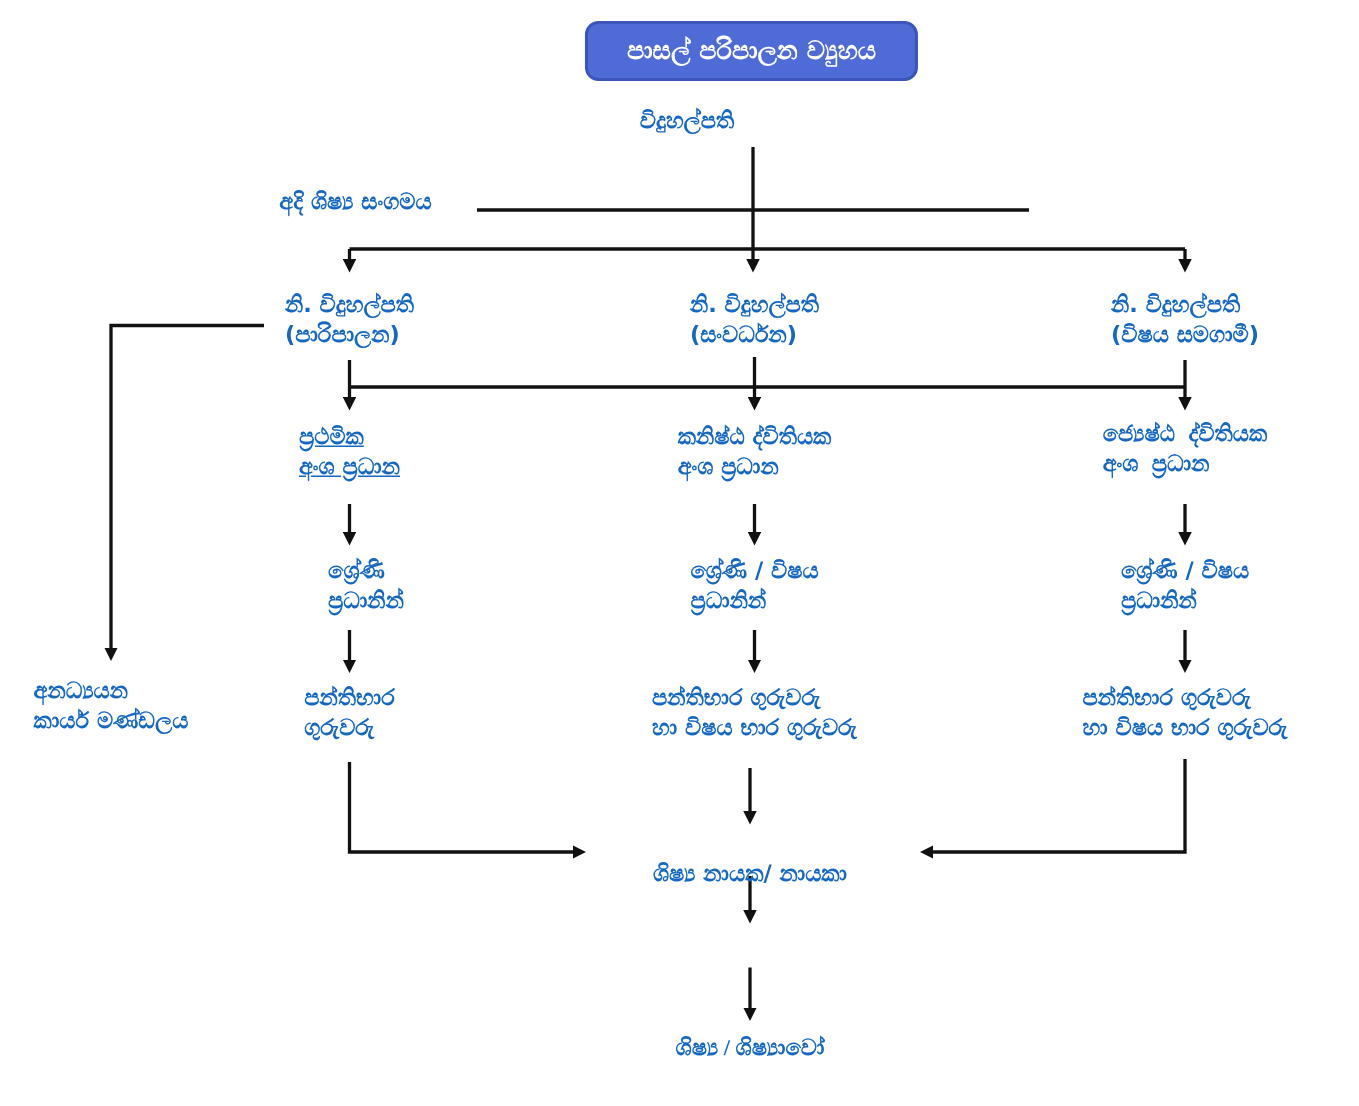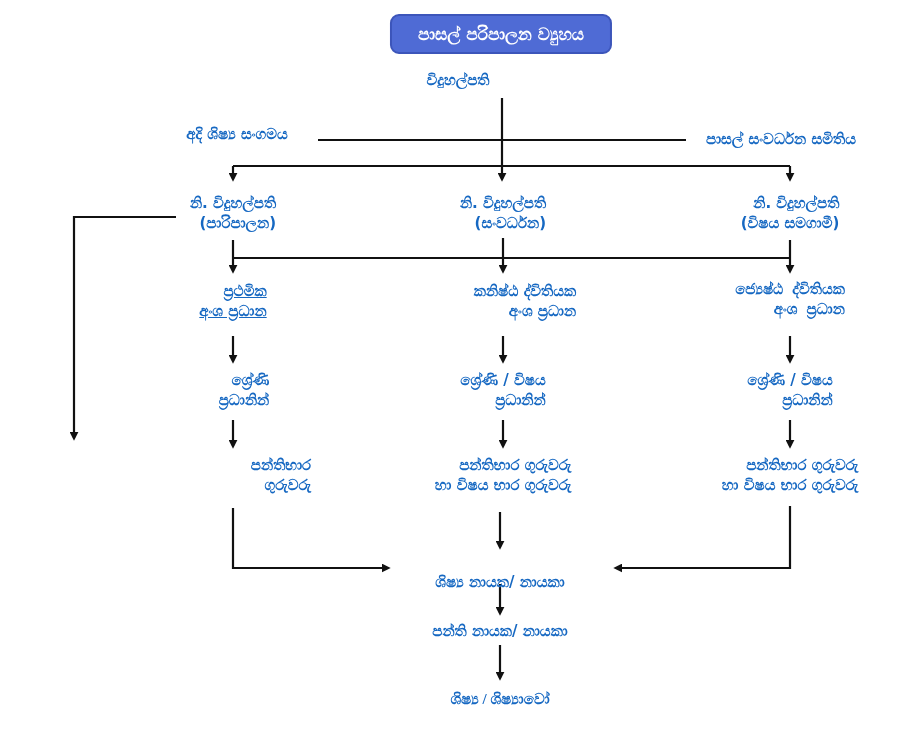--- a/index.html
+++ b/index.html
@@ -3,21 +3,21 @@
 <meta charset="utf-8">
 <style>
   html,body { margin:0; padding:0; background:#ffffff; }
   .canvas {
     position:relative; width:906px; height:737px; background:#ffffff;
     font-family:"DejaVu Sans", sans-serif; font-weight:bold; overflow:hidden;
   }
   svg.wires { position:absolute; left:0; top:0; width:906px; height:737px; }
   .node {
     position:absolute; transform:translateX(-50%);
-    text-align:right; color:var(--node-text,#1668C2);
+    text-align:left; color:var(--node-text,#1668C2);
     font-size:15px; line-height:20px; white-space:nowrap;
   }
   .node span { display:block; }
   .title-box {
     position:absolute; left:501px; top:14px; transform:translateX(-50%);
     background:var(--title-bg,#4F6BD5); color:var(--title-text,#ffffff);
     border:2px solid var(--title-border,#3C55BA); border-radius:9px;
     padding:7px 26px; font-size:17px; line-height:22px; white-space:nowrap;
   }
 </style>
@@ -60,46 +60,47 @@
   <div class="title-box">පාසල් පරිපාලන ව්‍යුහය</div>
 
   <div class="node" style="left:458px; top:70px;">
     <span>විදුහල්පති</span>
   </div>
 
   <div class="node" style="left:237px; top:124px;">
     <span>අදි ශිෂ්‍ය සංගමය</span>
   </div>
 
-  <div class="node" style="left:781px; top:129px;">
-    <span>පාසල් සංවර්ධන සමිතිය</span>
-  </div>
 
   <div class="node" style="left:233px; top:193px;">
     <span>නි. විදුහල්පති</span>
     <span>(පාරිපාලන)</span>
   </div>
 
   <div class="node" style="left:503px; top:193px;">
     <span>නි. විදුහල්පති</span>
     <span>(සංවර්ධන)</span>
   </div>
 
   <div class="node" style="left:790px; top:193px;">
     <span>නි. විදුහල්පති</span>
     <span>(විෂය සමගාමී)</span>
   </div>
 
+  <div class="node" style="left:74px; top:450px;">
+    <span>අනධ්‍යයන</span>
+    <span>කාර්ය මණ්ඩලය</span>
+  </div>
 
   <div class="node" style="left:233px; top:281px;text-decoration:underline;">
     <span>ප්‍රථමික</span>
     <span>අංශ ප්‍රධාන</span>
   </div>
 
-  <div class="node" style="left:525px; top:281px;">
+  <div class="node" style="left:503px; top:281px;">
     <span>කනිෂ්ඨ ද්විතියක</span>
     <span>අංශ ප්‍රධාන</span>
   </div>
 
   <div class="node" style="left:790px; top:281px;font-family:Liberation Mono, monospace;">
     <span>ජ්‍යෙෂ්ඨ ද්විතියක</span>
     <span>අංශ ප්‍රධාන</span>
   </div>
 
   <div class="node" style="left:233px; top:370px;margin-left:11px;">
@@ -110,40 +111,37 @@
   <div class="node" style="left:503px; top:370px;">
     <span>ශ්‍රේණි / විෂය</span>
     <span>ප්‍රධානින්</span>
   </div>
 
   <div class="node" style="left:790px; top:370px;">
     <span>ශ්‍රේණි / විෂය</span>
     <span>ප්‍රධානින්</span>
   </div>
 
-  <div class="node" style="left:233px; top:455px;margin-left:48px;">
+  <div class="node" style="left:233px; top:455px;">
     <span>පන්තිභාර</span>
     <span>ගුරුවරු</span>
   </div>
 
   <div class="node" style="left:503px; top:455px;">
     <span>පන්තිභාර ගුරුවරු</span>
     <span>හා විෂය භාර ගුරුවරු</span>
   </div>
 
   <div class="node" style="left:790px; top:455px;">
     <span>පන්තිභාර ගුරුවරු</span>
     <span>හා විෂය භාර ගුරුවරු</span>
   </div>
 
   <div class="node" style="left:500px; top:572px;">
     <span>ශිෂ්‍ය නායක/ නායකා</span>
   </div>
 
-  <div class="node" style="left:500px; top:621px;">
-    <span>පන්ති නායක/ නායකා</span>
-  </div>
 
   <div class="node" style="left:500px; top:689px;font-family:Liberation Serif, serif;">
     <span>ශිෂ්‍ය / ශිෂ්‍යාවෝ</span>
   </div>
 
 </div>
 
 </body></html>

